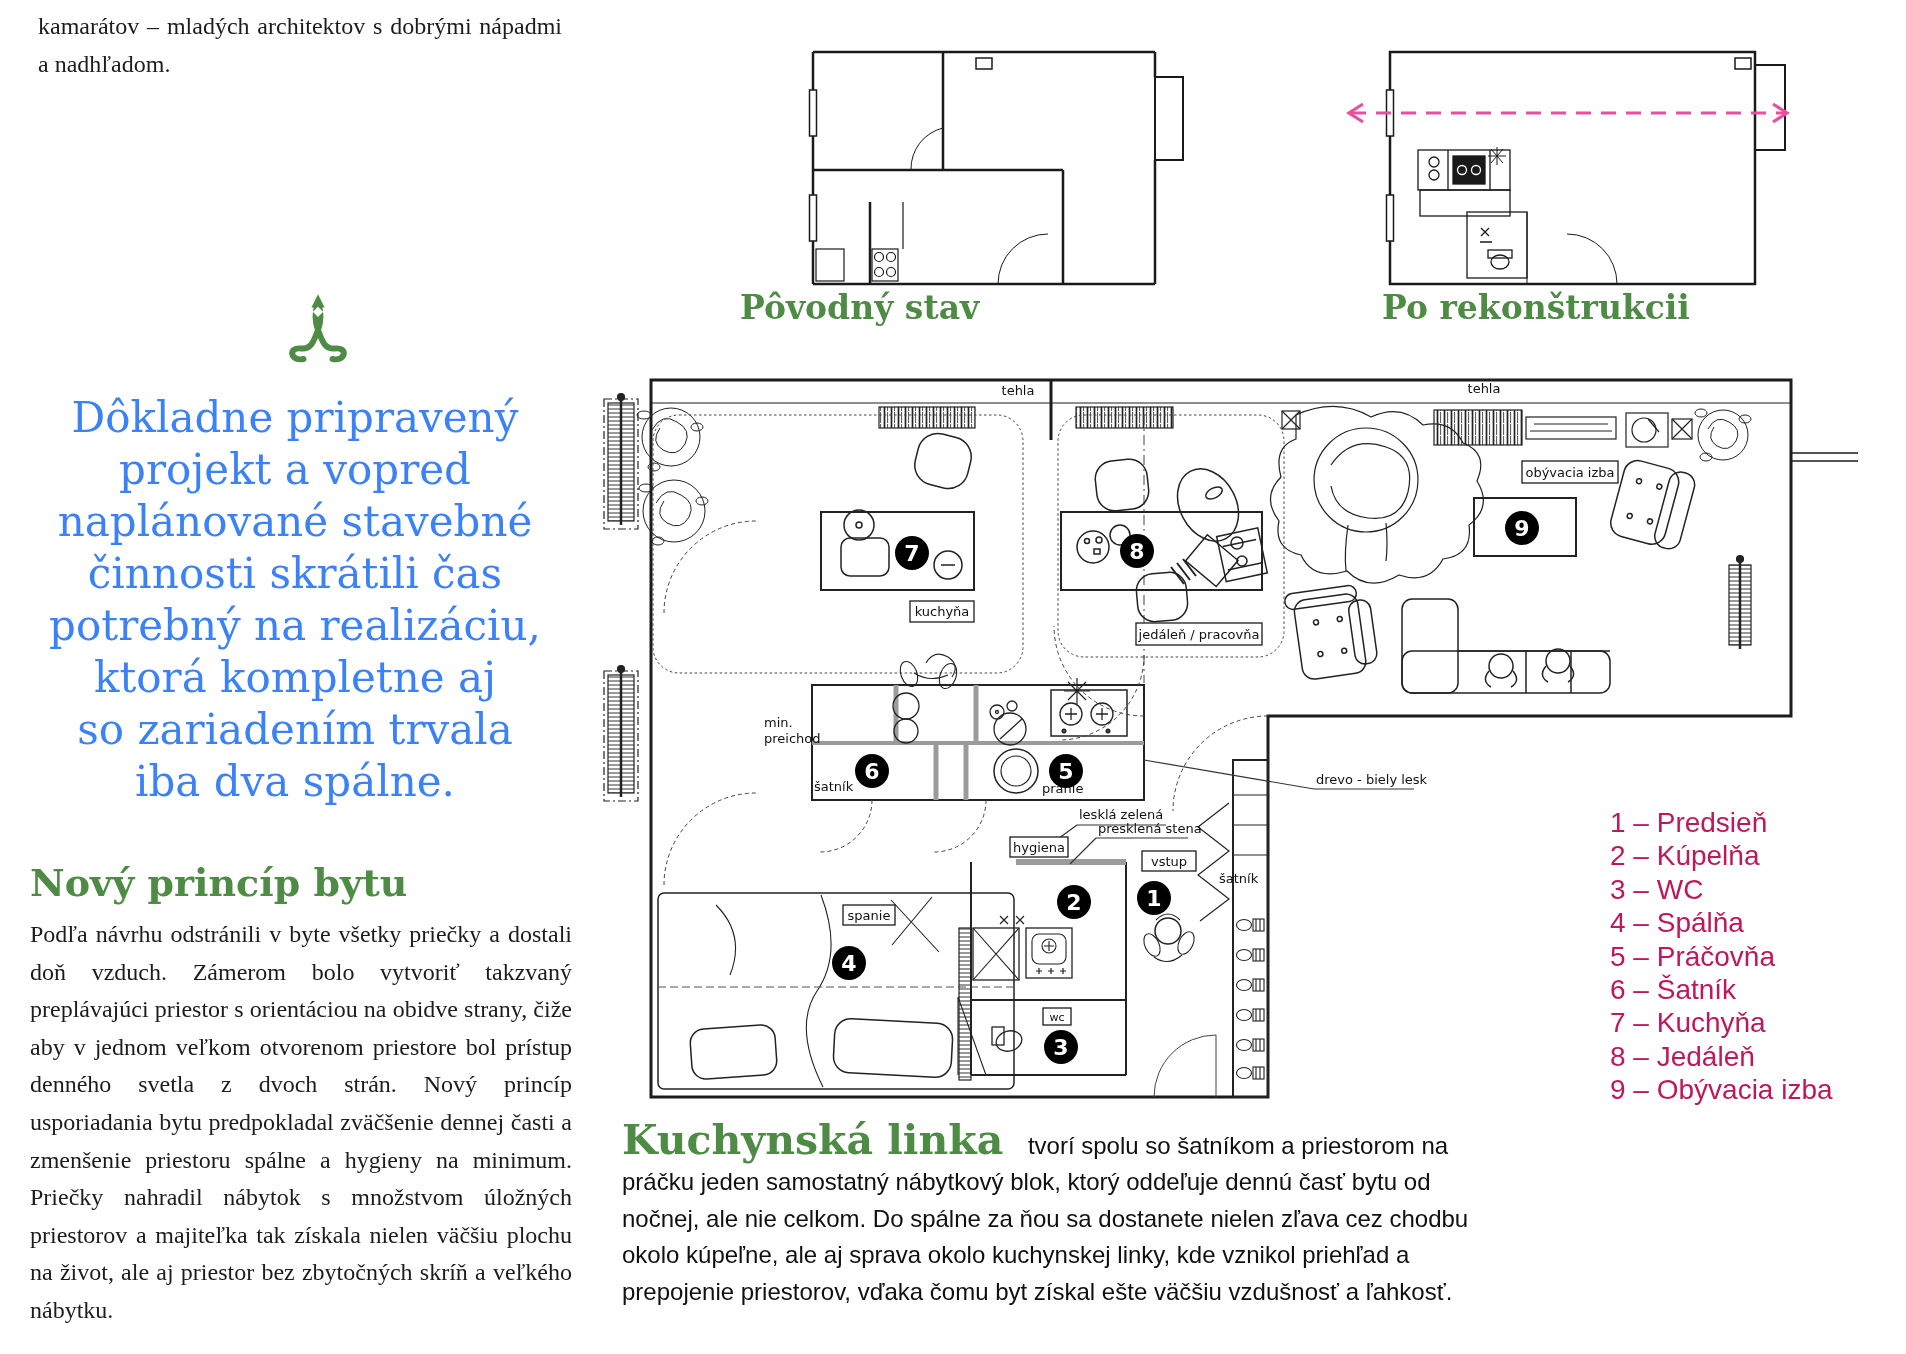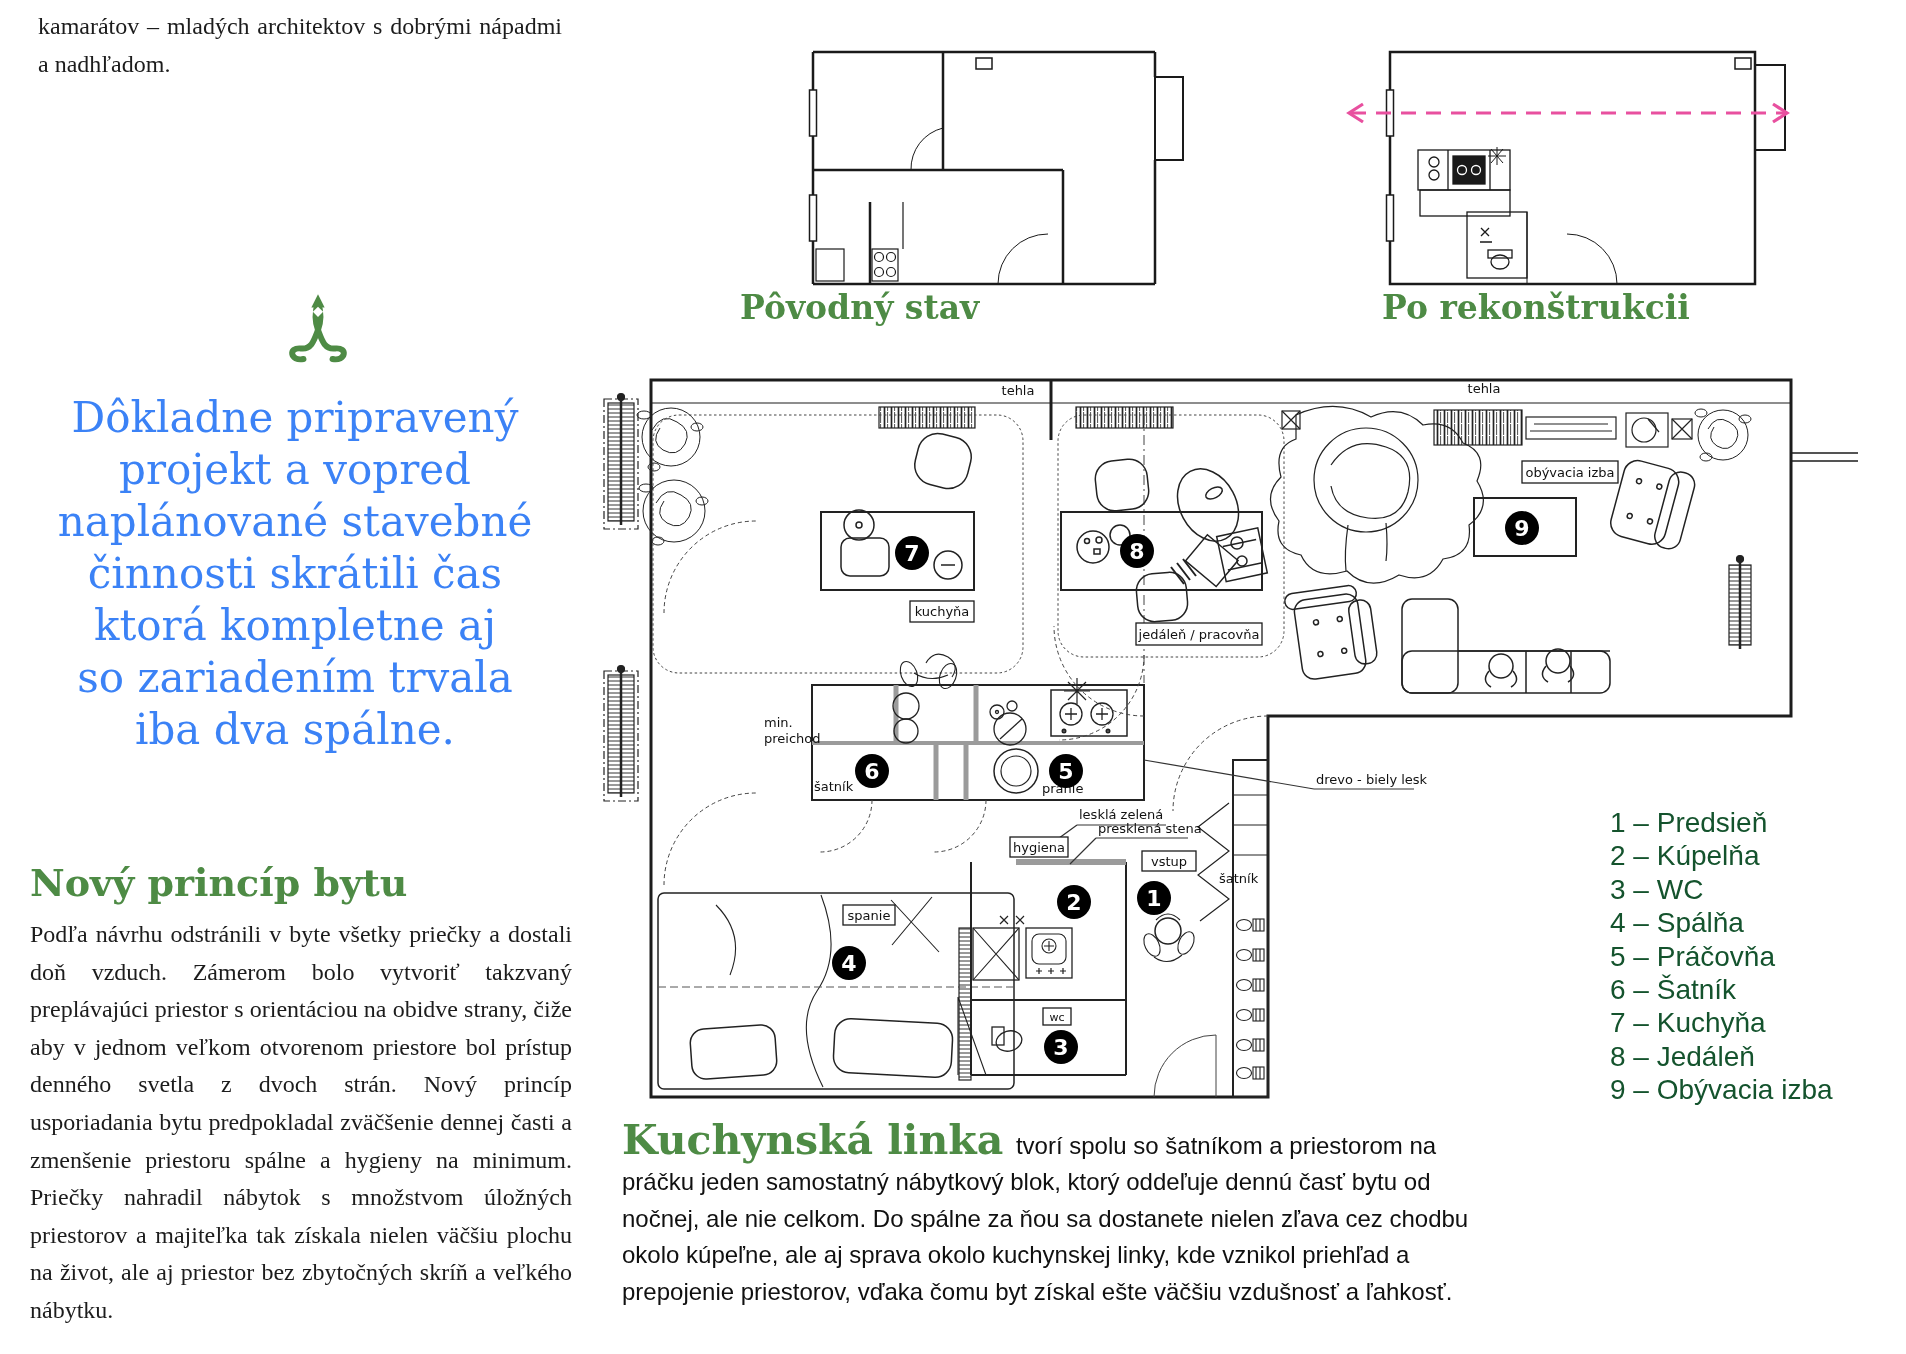--- a/index.html
+++ b/index.html
@@ -9,25 +9,25 @@
   .intro{left:30px;top:0;width:540px;font-size:24px;line-height:37.5px;text-align:justify}
   .intro p{margin:8px}
   .ornament{left:285px;top:290px;width:66px;height:76px}
   .pullquote{left:26px;top:392px;width:538px;text-align:center;
              font-family:"DejaVu Serif",serif;font-size:42px;line-height:52px;color:#3b82f6}
   .section-heading{left:30px;top:860px;font-family:"DejaVu Serif",serif;font-weight:bold;
                    font-size:38px;color:#4e8b45}
   .section-body{left:30px;top:916px;width:542px;font-size:24px;line-height:37.6px;text-align:justify}
   .plan-label{font-family:"DejaVu Serif",serif;font-weight:bold;font-size:33px;color:#4e8b45;white-space:nowrap}
   .legend{left:1610px;top:806px;font-family:"Liberation Sans",sans-serif;
-          font-size:28px;line-height:33.4px;color:#14532d;white-space:nowrap}
+          font-size:28px;line-height:33.4px;color:#be185d;white-space:nowrap}
   .bottom{left:622px;top:1128px;width:882px;font-family:"Liberation Sans",sans-serif;
           font-size:24px;line-height:36.4px;color:#101010}
   .runin{font-family:"DejaVu Serif",serif;font-weight:bold;font-size:41px;
-         color:#4e8b45;line-height:0;margin-right:6px}
+         color:#4e8b45;line-height:0;margin-right:18px}
   svg{overflow:visible;display:block}
   svg text{font-family:"DejaVu Sans",sans-serif;font-size:13px;fill:#111;stroke:none}
   .bt{font-size:22px;font-weight:bold;fill:#ffffff;text-anchor:middle}
   .lbl{text-anchor:middle}
   .box{fill:#ffffff;stroke:#1c1c1c;stroke-width:1.3}
 </style>
 </head>
 <body>
 
 <div class="abs intro">
@@ -43,20 +43,21 @@
     <path d="M40,24 L50,4 L60,24 Z" fill="#4e8b45"></path>
     <rect x="44.5" y="25" width="11" height="11" fill="#ffffff" transform="rotate(45 50 30.5)"></rect>
   </svg>
 </div>
 
 <div class="abs pullquote">
   <div>Dôkladne pripravený</div>
   <div>projekt a vopred</div>
   <div>naplánované stavebné</div>
   <div>činnosti skrátili čas</div>
+  <div>potrebný na realizáciu,</div>
   <div>ktorá kompletne aj</div>
   <div>so zariadením trvala</div>
   <div>iba dva spálne.</div>
 </div>
 
 <div class="abs section-heading">Nový princíp bytu</div>
 
 <div class="abs section-body">Podľa návrhu odstránili v byte všetky priečky a dostali doň vzduch. Zámerom bolo vytvoriť takzvaný preplávajúci priestor s orientáciou na obidve strany, čiže aby v jednom veľkom otvorenom priestore bol prístup denného svetla z dvoch strán. Nový princíp usporiadania bytu predpokladal zväčšenie dennej časti a zmenšenie priestoru spálne a hygieny na minimum. Priečky nahradil nábytok s množstvom úložných priestorov a majiteľka tak získala nielen väčšiu plochu na život, ale aj priestor bez zbytočných skríň a veľkého nábytku.</div>
 
 <div class="abs" style="left:808px;top:44px">

